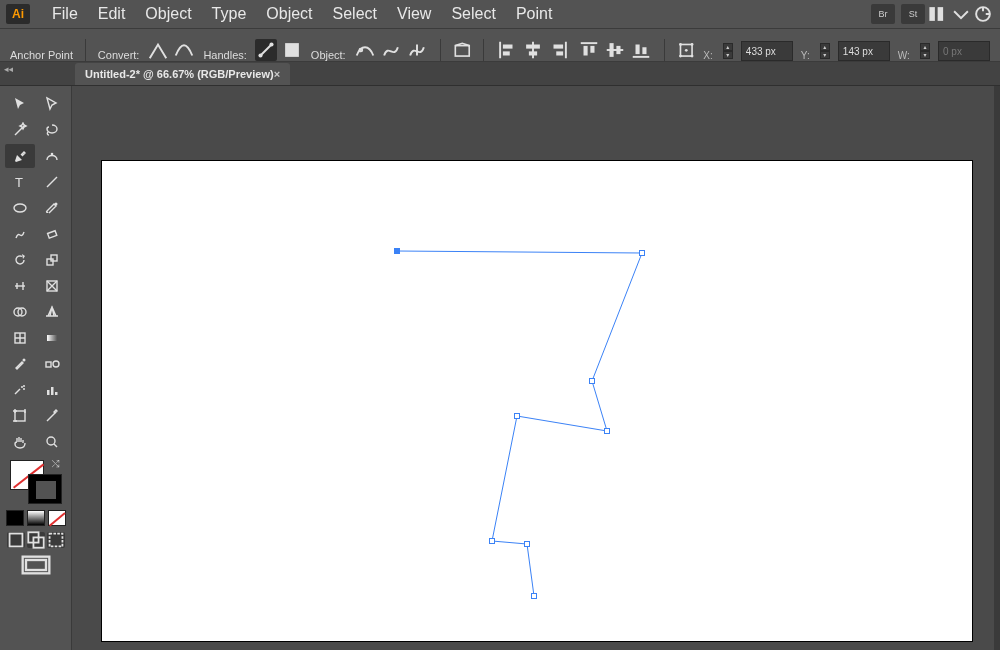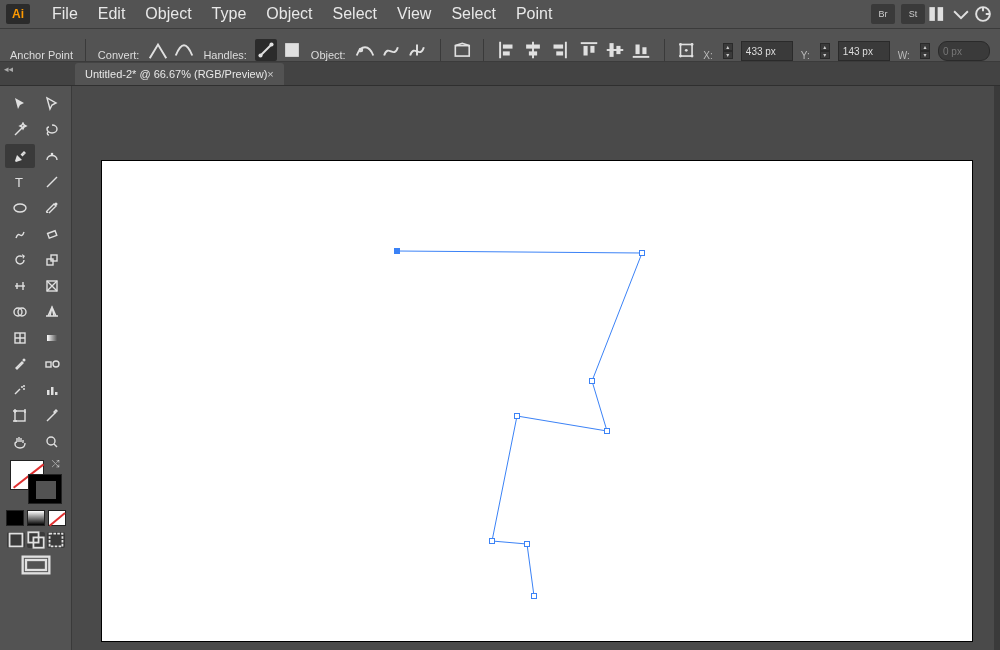--- a/index.html
+++ b/index.html
@@ -15,28 +15,28 @@
 
 
 .controlbar { height: 34px; background: #535353; border-top: 1px solid #3b3b3b; border-bottom: 1px solid #3b3b3b; display: flex; align-items: flex-end; padding: 0 10px; gap: 8px; font-size: 11px; color: #ccc; }
 .ctl-label { color: #ddd; font-size: 11px; white-space: nowrap; }
 .ctl-group { display: flex; align-items: center; gap: 4px; }
 .ctl-btn { width: 22px; height: 22px; display: flex; align-items: center; justify-content: center; background: transparent; border-radius: 2px; cursor: pointer; color: #ddd; }
 .ctl-btn.selected { background: #2b2b2b; }
 .ctl-sep { width: 1px; height: 22px; background: #3a3a3a; margin: 0 4px; }
 .ctl-sub { font-size: 10px; color: #bbb; margin-right: 2px; }
 .ctl-input { width: 52px; height: 20px; background: #3a3a3a; border: 1px solid #2a2a2a; color: #ddd; font-size: 10px; padding: 0 4px; }
-.ctl-input.dim { color: #777; border-radius: 9px; }
+.ctl-input.dim { color: #777; }
 .ctl-spin { width: 12px; height: 20px; display: flex; flex-direction: column; justify-content: center; }
 .ctl-spin div { width: 10px; height: 8px; background: #3a3a3a; border: 1px solid #2a2a2a; font-size: 6px; display: flex; align-items: center; justify-content: center; line-height: 1; cursor: pointer; }
 
 
 .tabstrip { height: 24px; background: #434343; display: flex; align-items: flex-end; padding-left: 75px; border-bottom: 1px solid #2f2f2f; }
 .tabstrip .collapse-handle { position: absolute; left: 4px; top: 64px; color: #aaa; font-size: 9px; cursor: pointer; }
-.doc-tab { height: 22px; background: #535353; padding: 0 10px; display: flex; align-items: center; gap: 0; font-size: 11px; color: #e8e8e8; border-top-left-radius: 3px; border-top-right-radius: 3px; margin-bottom: 0; cursor: pointer; }
+.doc-tab { height: 22px; background: #535353; padding: 0 10px; display: flex; align-items: center; gap: 0; font-size: 11px; color: #e8e8e8; border-top-left-radius: 3px; border-top-right-radius: 3px; margin-bottom: 0; cursor: pointer; font-weight: bold; }
 .doc-tab .close { font-size: 11px; color: #ccc; cursor: pointer; }
 
 
 .workspace { position: absolute; left: 0; top: 86px; right: 0; bottom: 0; display: flex; }
 .toolpanel { width: 72px; background: #535353; border-right: 1px solid #3a3a3a; padding: 6px 4px; display: flex; flex-direction: column; align-items: center; }
 .toolgrid { display: grid; grid-template-columns: 30px 30px; gap: 2px; }
 .tool { width: 30px; height: 24px; display: flex; align-items: center; justify-content: center; color: #e6e6e6; cursor: pointer; border-radius: 2px; position: relative; }
 .tool.selected { background: #3a3a3a; }
 .tool svg { width: 16px; height: 16px; }
 

